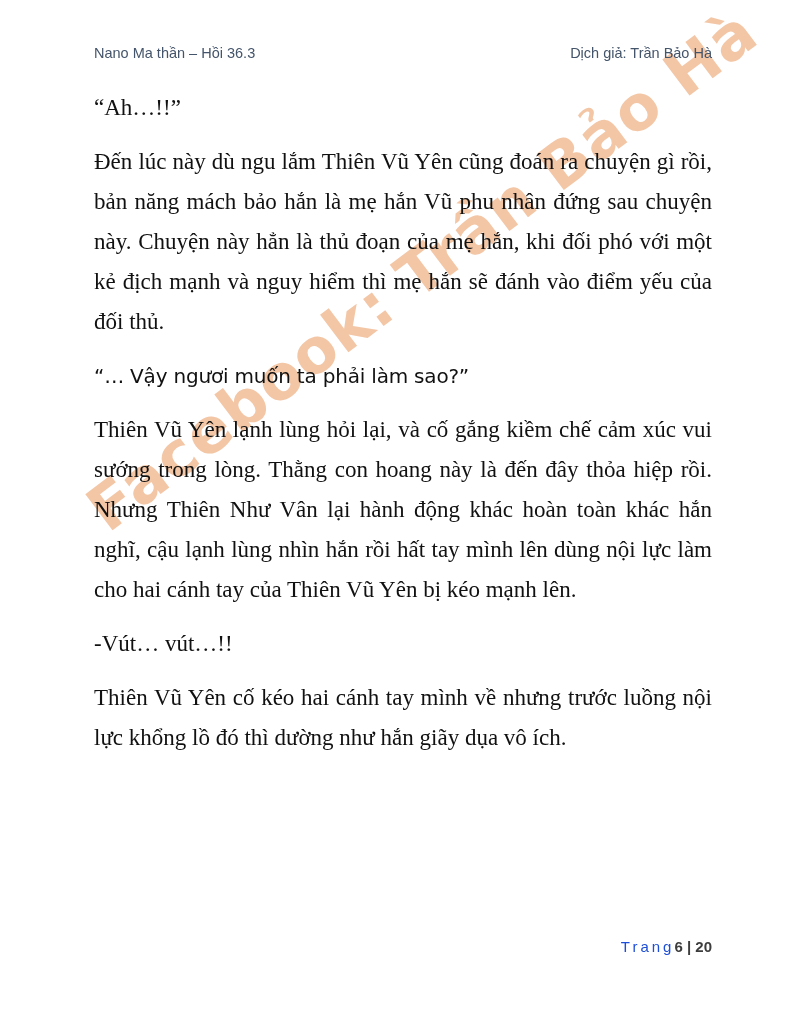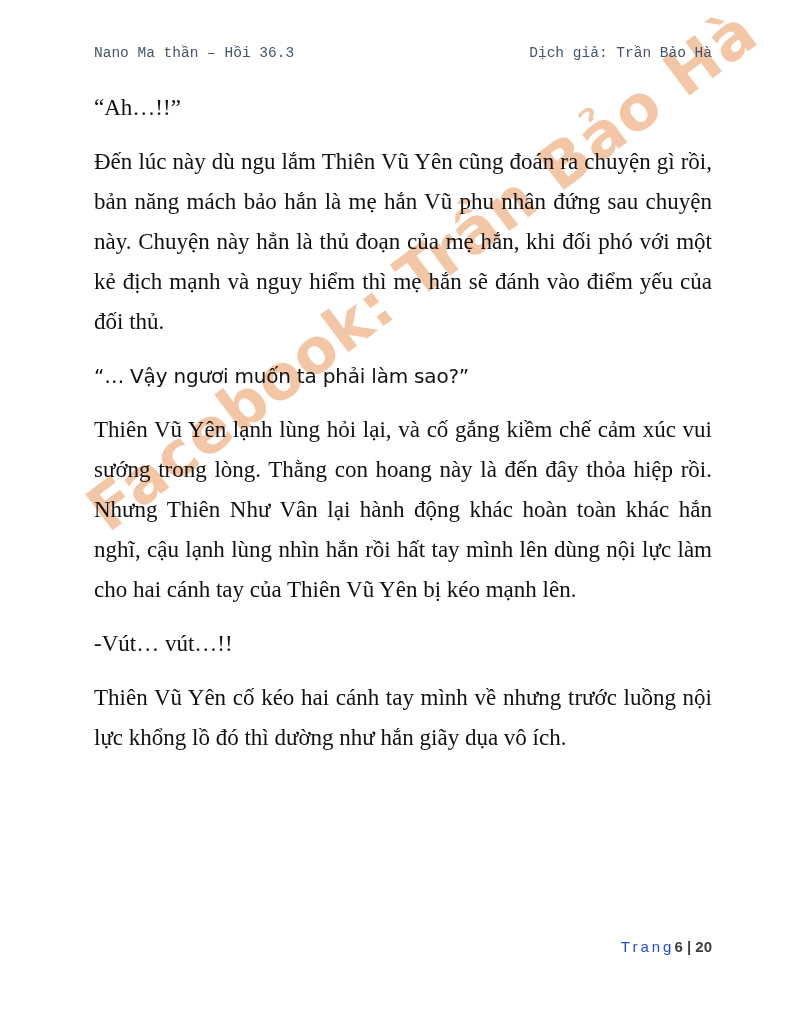--- a/index.html
+++ b/index.html
@@ -48,21 +48,21 @@
 
   
   .page-header {
     position: absolute;
     left: 94px;
     top: 45px;
     width: 618px;
     display: flex;
     justify-content: space-between;
     align-items: baseline;
-    font-family: Liberation Mono, monospace;
+    font-family: Liberation Sans, sans-serif;
     font-size: 14.5px;
     color: #44546a;
     z-index: 3;
   }
   .page-header .hdr-left  { white-space: nowrap; }
   .page-header .hdr-right { white-space: nowrap; text-align: right; }
 
   
   .content {
     position: absolute;

